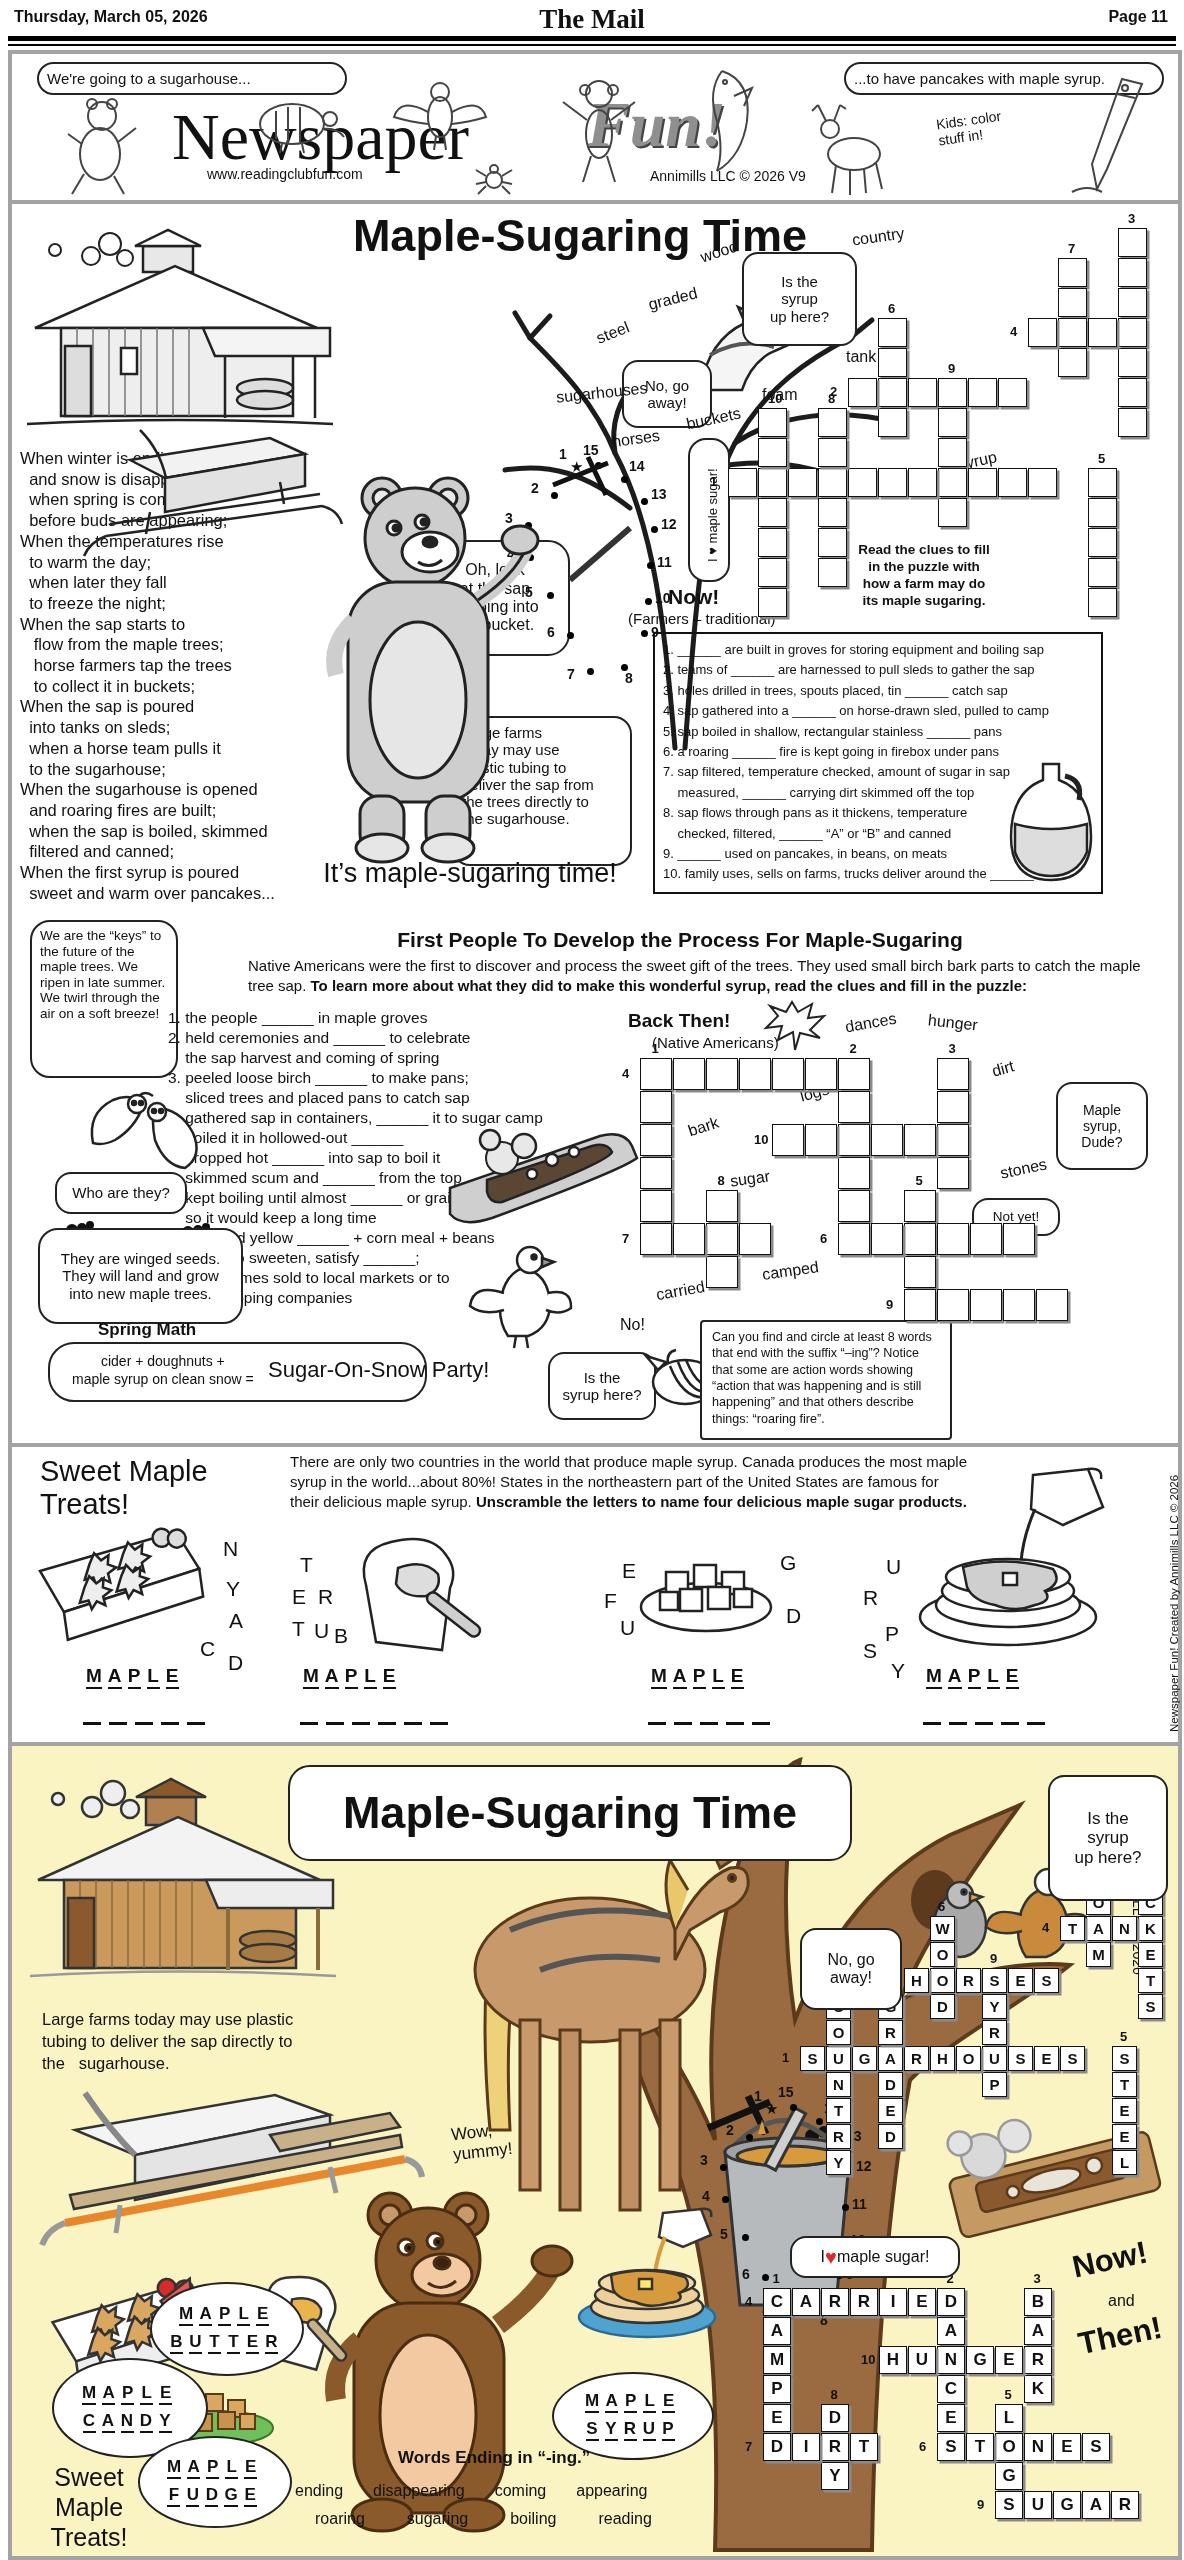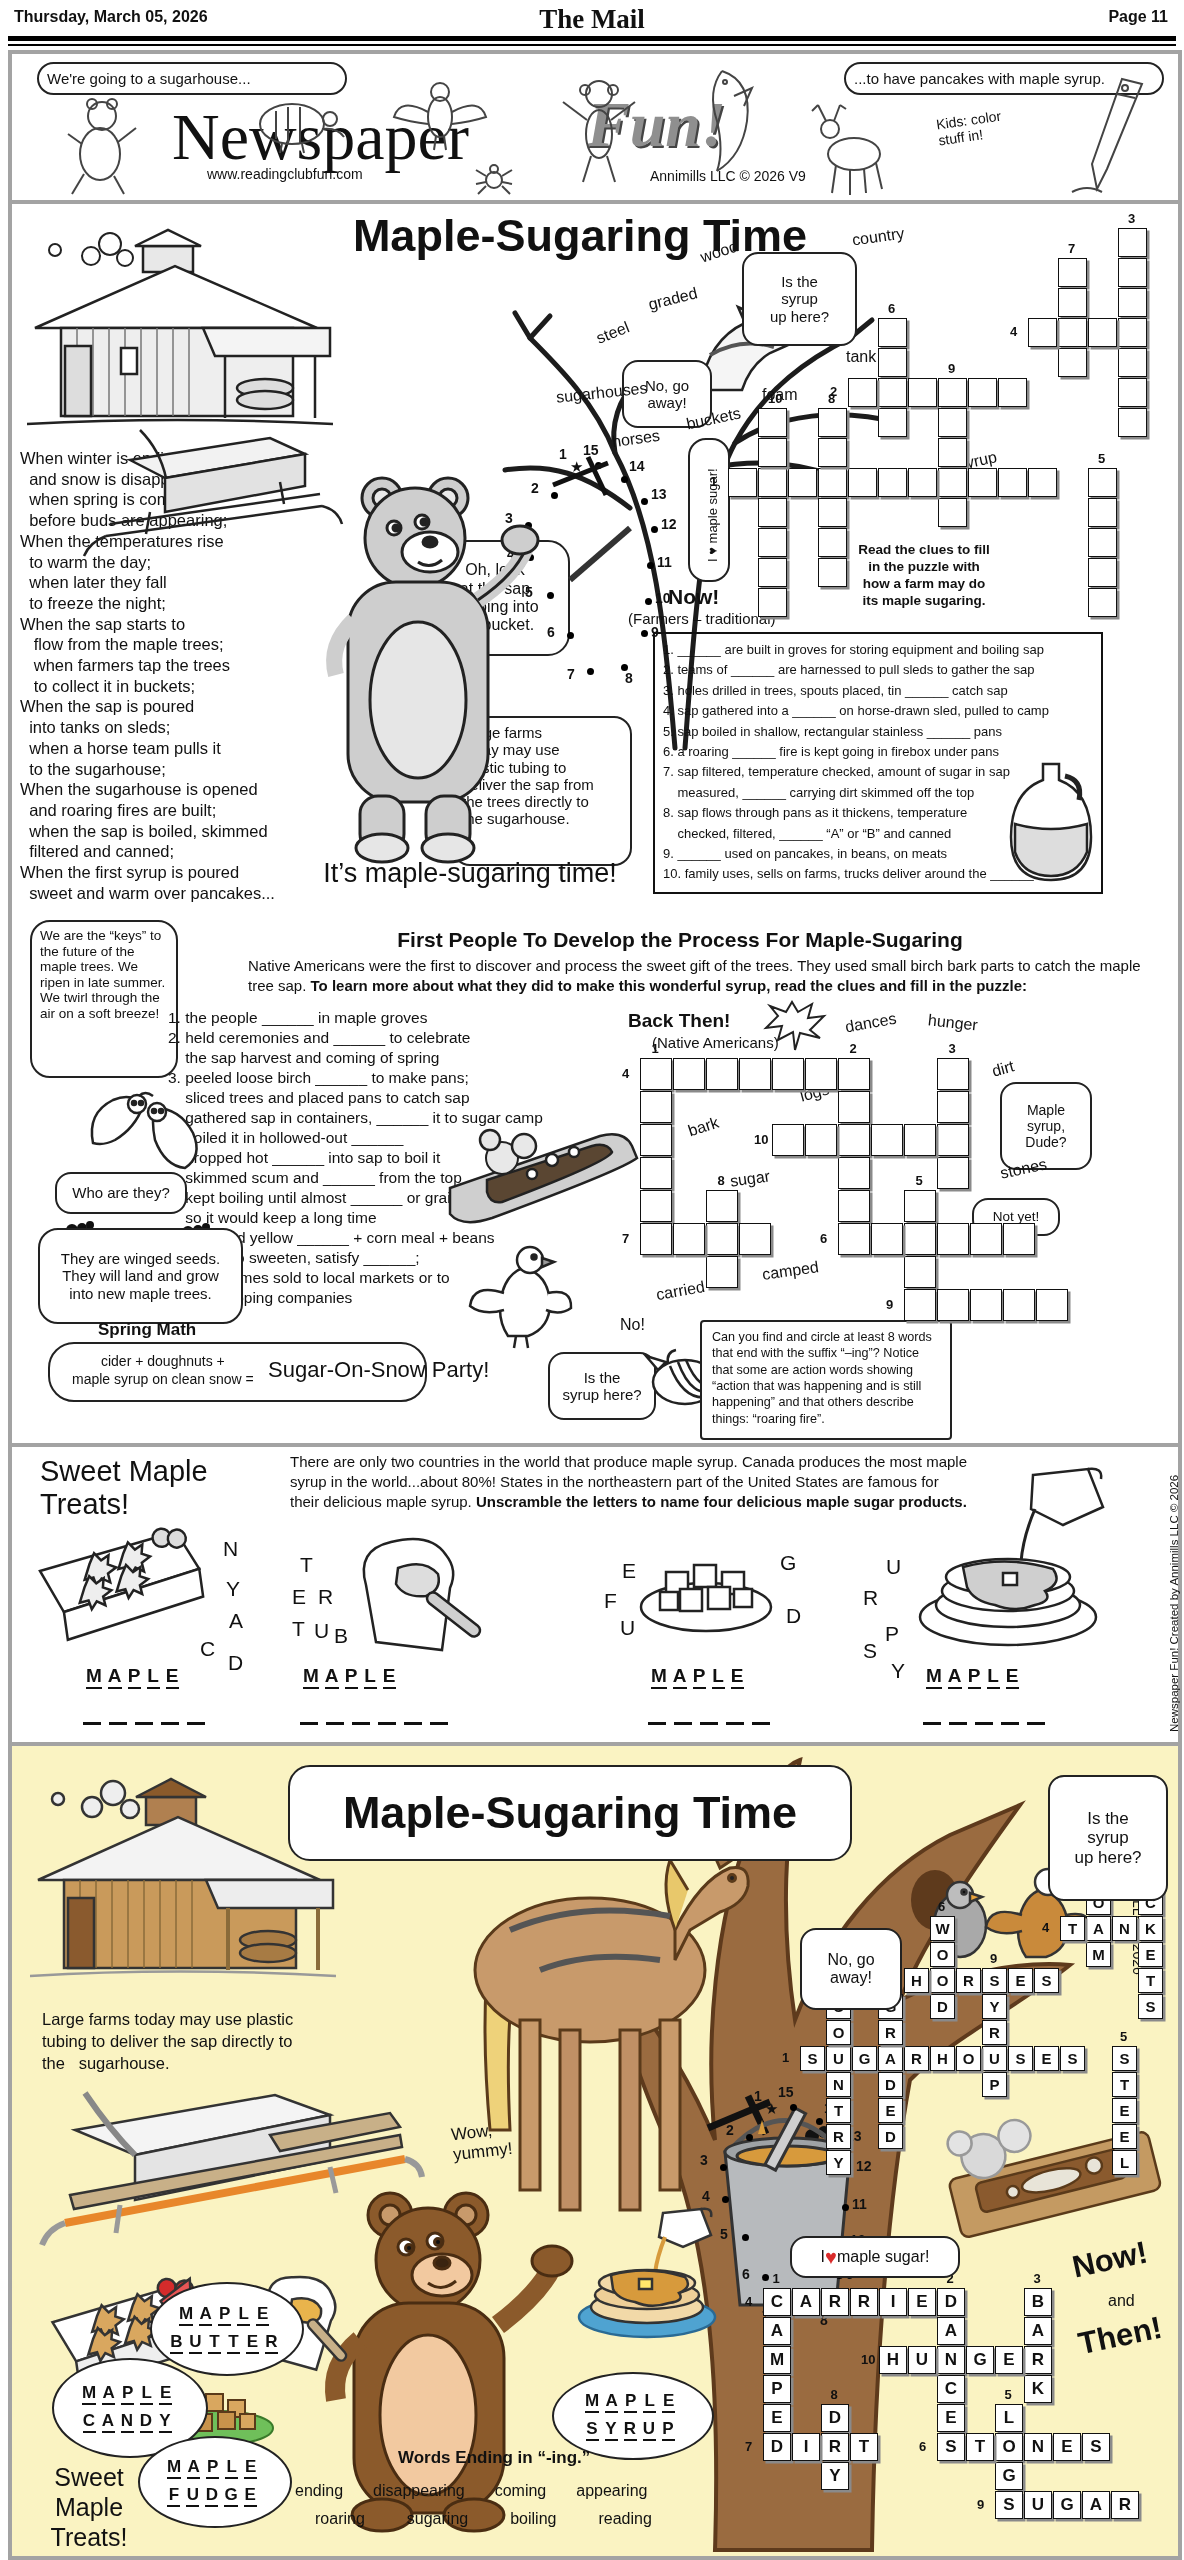--- a/index.html
+++ b/index.html
@@ -201,21 +201,21 @@
       <div class="pre">When winter is ending</div>
       <div class="pre">  and snow is disappearing;</div>
       <div class="pre">  when spring is coming,</div>
       <div class="pre">  before buds are appearing;</div>
       <div class="pre">When the temperatures rise</div>
       <div class="pre">  to warm the day;</div>
       <div class="pre">  when later they fall</div>
       <div class="pre">  to freeze the night;</div>
       <div class="pre">When the sap starts to</div>
       <div class="pre">   flow from the maple trees;</div>
-      <div class="pre">   when farmers tap the trees</div>
+      <div class="pre">   horse farmers tap the trees</div>
       <div class="pre">   to collect it in buckets;</div>
       <div class="pre">When the sap is poured</div>
       <div class="pre">  into tanks on sleds;</div>
       <div class="pre">  when a horse team pulls it</div>
       <div class="pre">  to the sugarhouse;</div>
       <div class="pre">When the sugarhouse is opened</div>
       <div class="pre">  and roaring fires are built;</div>
       <div class="pre">  when the sap is boiled, skimmed</div>
       <div class="pre">  filtered and canned;</div>
       <div class="pre">When the first syrup is poured</div>
@@ -581,21 +581,21 @@
   <svg style="left:640px;top:1344px;" width="90" height="62" viewBox="0 0 90 62">
     <g fill="#fff" stroke="#222" stroke-width="2.5">
       <ellipse cx="45" cy="38" rx="32" ry="22"></ellipse>
       <path d="M18,26 L6,12 L26,18 Z"></path>
         <path d="M28,20 Q26,8 36,6"></path>
       <path d="M30,22 Q45,60 72,52" fill="none"></path>
         <path d="M38,18 Q52,56 76,46" fill="none"></path>
         <path d="M46,16 Q60,50 78,40" fill="none"></path>
     </g>
   </svg>
-  <div class="bubble pre center" style="left:1000px;top:1082px;width:72px;height:72px;font-size:14px;">Maple
+  <div class="bubble pre center" style="left:1056px;top:1082px;width:72px;height:72px;font-size:14px;">Maple
 syrup,
 Dude?</div>
   <div class="bubble center" style="left:972px;top:1198px;width:68px;height:22px;font-size:13.5px;">Not yet!</div>
   <div class="bubble" style="left:700px;top:1320px;width:228px;height:102px;border-radius:4px;font-size:12.6px;line-height:1.3;padding:7px 10px;">Can you find and circle at least 8 words that end with the suffix “–ing”?  Notice that some are action words showing “action that was happening and is still happening” and that others describe things: “roaring fire”.</div>
 
   <div class="abs frame" id="treatsbox"></div>
   <div class="abs" style="left:40px;top:1455px;width:250px;font-size:29px;">Sweet Maple Treats!</div>
   <div class="abs" style="left:290px;top:1452px;width:800px;font-size:15px;line-height:20px;">
     <div>There are only two countries in the world that produce maple syrup. Canada produces the most maple</div>
     <div>syrup in the world...about 80%! States in the northeastern part of the United States are famous for</div>

